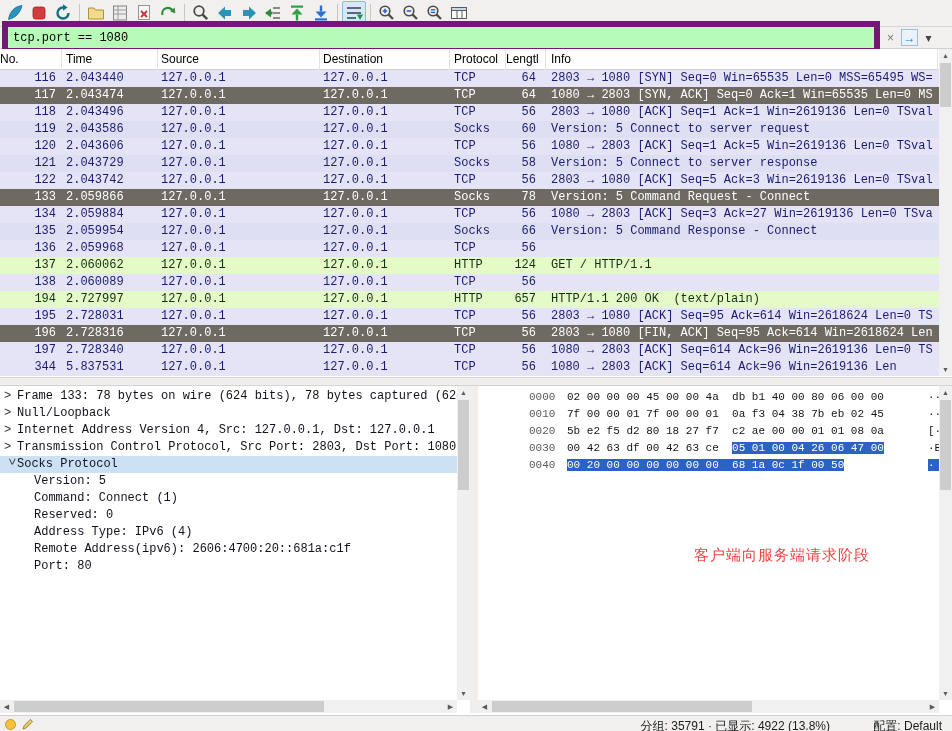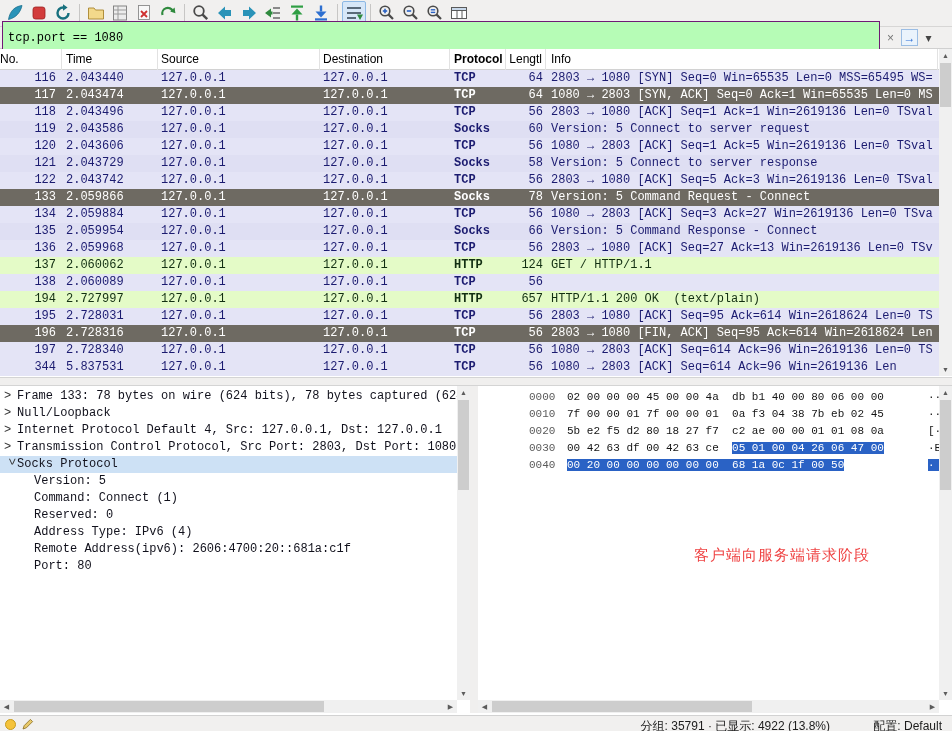--- a/index.html
+++ b/index.html
@@ -10,41 +10,41 @@
   
   .toolbar { position:absolute; left:0; top:0; width:952px; height:27px; background:#f1f0ef;
              border-bottom:1px solid #d7d6d5; display:flex; align-items:center; padding-left:3px; }
   .tbtn { width:24px; height:24px; display:flex; align-items:center; justify-content:center; border-radius:2px; flex:0 0 auto; }
   .tbtn.pressed { background:#d7e7f8; border:1px solid #8db8e4; }
   .tsep { width:1px; height:19px; background:#c7c6c5; margin:0 4px; flex:0 0 auto; }
 
   
   .filterbar { position:absolute; left:0; top:27px; width:952px; height:22px; background:#f1f0ef;
                border-bottom:1px solid #d0d0d0; display:flex; align-items:center; padding:0 2px; }
-  .filter-input { width:878px; height:33px; background:#b6fcb6; border:1px solid #701a75;
+  .filter-input { width:878px; height:33px; background:#b6fcb6; border:6px solid #701a75;
                   font:12px "Liberation Mono","DejaVu Sans Mono",monospace; color:#000; padding:0 5px; }
   .fbtn { width:17px; height:17px; margin-left:2px; display:flex; align-items:center; justify-content:center;
           font-size:12px; color:#777; flex:0 0 auto; }
   .fbtn.apply { border:1px solid #9bbde4; background:#eaf3fc; color:#2f6fd6; font-weight:bold; }
   .fbtn.drop { color:#444; }
 
   
   .plist-header { position:absolute; left:0; top:49px; width:939px; height:21px; background:#ffffff;
                   border-bottom:1px solid #d2d2d2; font:12px "Liberation Sans",sans-serif; color:#000; }
   .plist-header .hcell { position:absolute; top:0; height:21px; line-height:20px; border-right:1px solid #e2e2e2;
                          overflow:hidden; white-space:pre; }
   .plist-rows { position:absolute; left:0; top:70px; width:939px; height:306px; background:#fff; overflow:hidden; }
   .prow { position:relative; height:17px; font:12px "Liberation Mono","DejaVu Sans Mono",monospace; }
   .prow span { position:absolute; top:0; height:17px; line-height:17px; overflow:hidden; white-space:pre; }
   .c-no    { left:0;   width:62px;  text-align:right; padding-right:6px; }
   .c-time  { left:62px;  width:96px;  padding-left:4px; }
   .c-src   { left:158px; width:162px; padding-left:3px; }
   .c-dst   { left:320px; width:130px; padding-left:3px; }
-  .c-proto { left:450px; width:56px;  padding-left:4px;font-weight:bold; }
-  .c-len   { left:506px; width:40px;  text-align:right; padding-right:3px; }
+  .c-proto { left:450px; width:56px;  padding-left:4px; }
+  .c-len   { left:506px; width:40px;  text-align:right; padding-right:10px; }
   .c-info  { left:546px; width:392px; padding-left:5px; }
   .plist-header .c-no { text-align:left; padding-left:0; }
   .r-tcp   { background:#e4e4f6; color:#1b1b70; }
   .r-socks { background:#dfdff3; color:#1b1b70; }
   .r-http  { background:#e4fbc7; color:#122f12; }
   .r-dark  { background:#6e6a62; color:#ffffff; }
   .r-sel   { background:#6e6a62; color:#ffffff; }
 
   
   .splitter-h { position:absolute; left:0; top:377px; width:952px; height:9px; background:#f0efee;
@@ -323,21 +323,20 @@
         <span class="c-len">66</span>
         <span class="c-info">Version: 5 Command Response - Connect</span>
       </div>
       <div class="prow r-tcp">
         <span class="c-no">136</span>
         <span class="c-time">2.059968</span>
         <span class="c-src">127.0.0.1</span>
         <span class="c-dst">127.0.0.1</span>
         <span class="c-proto">TCP</span>
         <span class="c-len">56</span>
-        <span class="c-info">2803 → 1080 [ACK] Seq=27 Ack=13 Win=2619136 Len=0 TSv</span>
       </div>
       <div class="prow r-http">
         <span class="c-no">137</span>
         <span class="c-time">2.060062</span>
         <span class="c-src">127.0.0.1</span>
         <span class="c-dst">127.0.0.1</span>
         <span class="c-proto">HTTP</span>
         <span class="c-len">124</span>
         <span class="c-info">GET / HTTP/1.1</span>
       </div>
@@ -401,21 +400,21 @@
     <div class="thumb" style="top:14px;left:1px;width:11px;height:44px;"></div>
     <div class="arr" style="bottom:0;">▼</div>
   </div>
 
   <div class="splitter-h"></div>
 
   <div class="details">
     <div id="details-lines">
         <div class="dline"><span class="exp">&gt;</span><span>Frame 133: 78 bytes on wire (624 bits), 78 bytes captured (624 bi</span></div>
         <div class="dline"><span class="exp">&gt;</span><span>Null/Loopback</span></div>
-        <div class="dline"><span class="exp">&gt;</span><span>Internet Protocol Default 4, Src: 127.0.0.1, Dst: 127.0.0.1</span></div>
+        <div class="dline"><span class="exp">&gt;</span><span>Internet Address Version 4, Src: 127.0.0.1, Dst: 127.0.0.1</span></div>
         <div class="dline"><span class="exp">&gt;</span><span>Transmission Control Protocol, Src Port: 2803, Dst Port: 1080, Se</span></div>
         <div class="dline sel"><span class="exp open">&gt;</span><span>Socks Protocol</span></div>
         <div class="dline ind"><span>Version: 5</span></div>
         <div class="dline ind"><span>Command: Connect (1)</span></div>
         <div class="dline ind"><span>Reserved: 0</span></div>
         <div class="dline ind"><span>Address Type: IPv6 (4)</span></div>
         <div class="dline ind"><span>Remote Address(ipv6): 2606:4700:20::681a:c1f</span></div>
         <div class="dline ind"><span>Port: 80</span></div>
       </div>
   </div>

